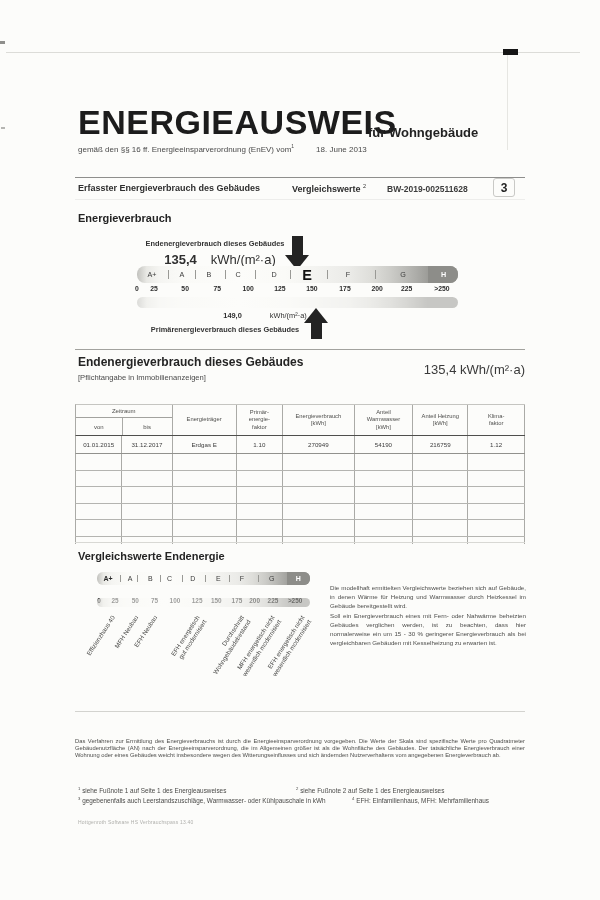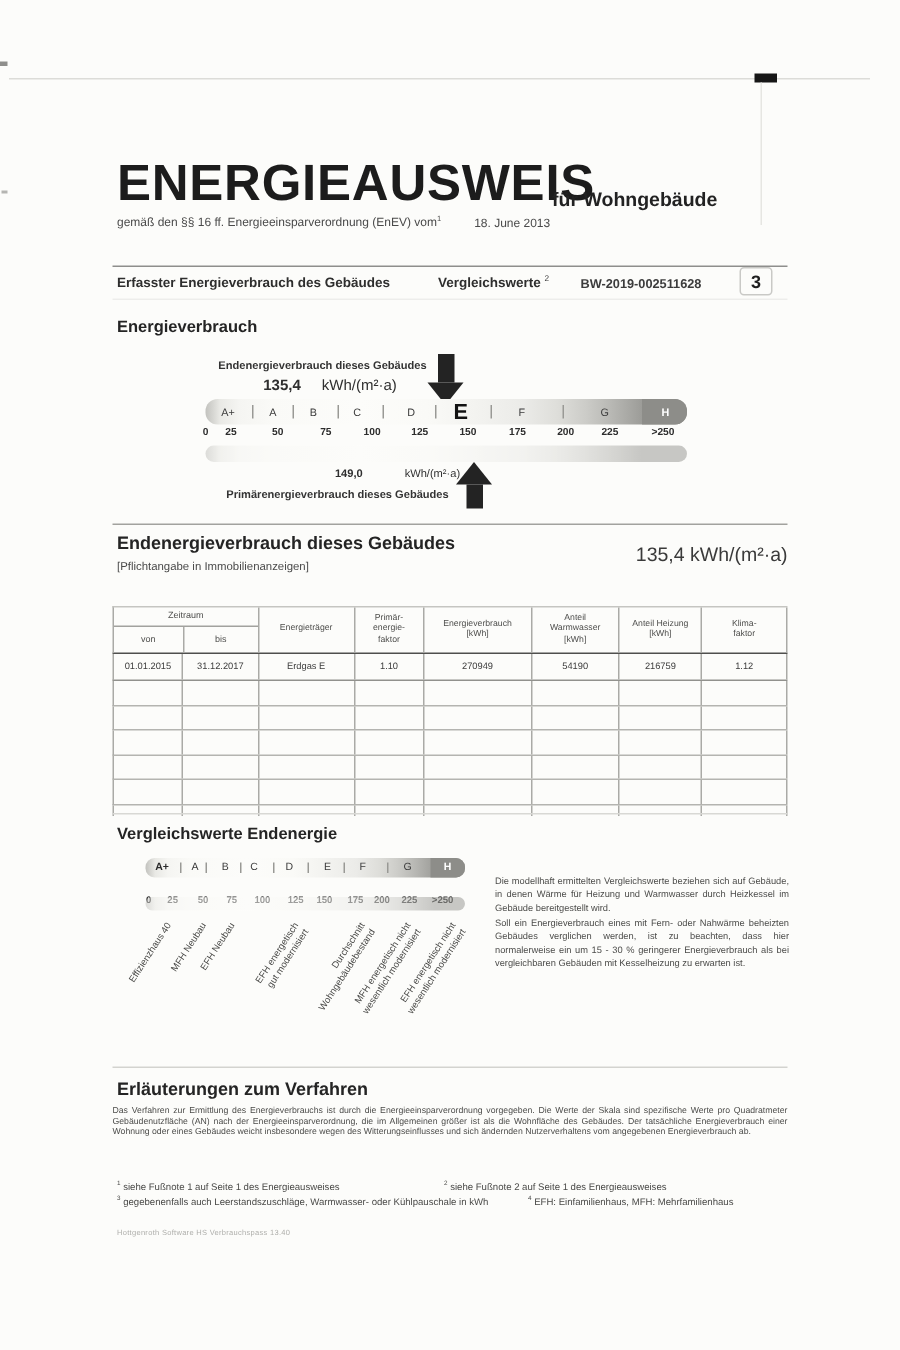--- a/index.html
+++ b/index.html
@@ -26,21 +26,21 @@
   .hdr-reg sup{font-size:5.5px;font-weight:400;}
   .hdr-regval{left:387px;top:184px;font-size:8.5px;color:#3c3c3c;font-weight:bold;}
   .page-num{left:493px;top:178px;width:20px;height:17px;border:1px solid #c9c9c6;border-radius:3px;
             font-size:12px;font-weight:700;color:#1e1e1e;display:flex;align-items:center;justify-content:center;}
   
   .sec-h1{font-size:11px;font-weight:700;color:#242424;}
   .sec-h2{font-size:12px;font-weight:700;color:#242424;}
   
   .ev-heading{left:78px;top:212px;}
   .chart-toplabel{left:140px;top:239px;width:150px;text-align:center;font-size:7.4px;font-weight:600;color:#333;}
-  .chart-topvals{left:140px;top:252px;width:160px;display:flex;justify-content:center;gap:14px;font-size:10px;color:#2f2f2f;}
+  .chart-topvals{left:140px;top:252px;width:160px;display:flex;justify-content:center;gap:14px;font-size:13px;color:#2f2f2f;}
   .chart-topvals .val{font-weight:700;}
   .scale-wrap{left:137px;top:266px;width:321px;height:17px;}
   .band{position:relative;width:100%;height:100%;border-radius:8px;
      background:linear-gradient(to right,#c2c2be 0%,#e9e9e5 3%,#f5f5f2 7%,#fafaf7 14%,#fcfcfa 32%,#fafaf7 46%,#f3f3f0 56%,#ebebe8 66%,#dededa 73%,#ccccc8 79%,#b9b9b5 84%,#a8a8a4 88%,#9c9c98 90.7%,#9c9c98 100%);}
   .sc-hblock{position:absolute;top:0;height:100%;width:9.3%;background:#8d8d89;border-radius:0 8px 8px 0;}
   .sc-letter{position:absolute;top:0;height:100%;display:flex;align-items:center;transform:translateX(-50%);
      font-size:7.2px;color:#3b3b3b;}
   .sc-big{font-size:14.5px;font-weight:700;color:#121212;}
   .sc-boldfirst{font-weight:700;color:#2a2a2a;}
   .sc-h{color:#ffffff;font-weight:700;}
@@ -345,21 +345,20 @@
 wesentlich modernisiert</div>
       <div class="rot-label" style="right: 5%;">EFH energetisch nicht
 wesentlich modernisiert</div>
     </div>
   <div class="abs vg-notes">
     <p>Die modellhaft ermittelten Vergleichswerte beziehen sich auf Gebäude, in denen Wärme für Heizung und Warmwasser durch Heizkessel im Gebäude bereitgestellt wird.</p>
     <p>Soll ein Energieverbrauch eines mit Fern- oder Nahwärme beheizten Gebäudes verglichen werden, ist zu beachten, dass hier normalerweise ein um 15 - 30 % geringerer Energieverbrauch als bei vergleichbaren Gebäuden mit Kesselheizung zu erwarten ist.</p>
   </div>
 
   <div class="abs divider-3"></div>
-  <div class="abs sec-h2 erl-heading">Erläuterungen zum Verfahren</div>
   <div class="abs erl-text">Das Verfahren zur Ermittlung des Energieverbrauchs ist durch die Energieeinsparverordnung vorgegeben. Die Werte der Skala sind spezifische Werte pro Quadratmeter Gebäudenutzfläche (AN) nach der Energieeinsparverordnung, die im Allgemeinen größer ist als die Wohnfläche des Gebäudes. Der tatsächliche Energieverbrauch einer Wohnung oder eines Gebäudes weicht insbesondere wegen des Witterungseinflusses und sich ändernden Nutzerverhaltens vom angegebenen Energieverbrauch ab.</div>
 
   <div class="abs fn fn1"><sup>1</sup> <span>siehe Fußnote 1 auf Seite 1 des Energieausweises</span></div>
   <div class="abs fn fn2"><sup>2</sup> <span>siehe Fußnote 2 auf Seite 1 des Energieausweises</span></div>
   <div class="abs fn fn3"><sup>3</sup> <span>gegebenenfalls auch Leerstandszuschläge, Warmwasser- oder Kühlpauschale in kWh</span></div>
   <div class="abs fn fn4"><sup>4</sup> <span>EFH: Einfamilienhaus, MFH: Mehrfamilienhaus</span></div>
 
   <div class="abs fineprint">Hottgenroth Software HS Verbrauchspass 13.40</div>
 </div>
 

